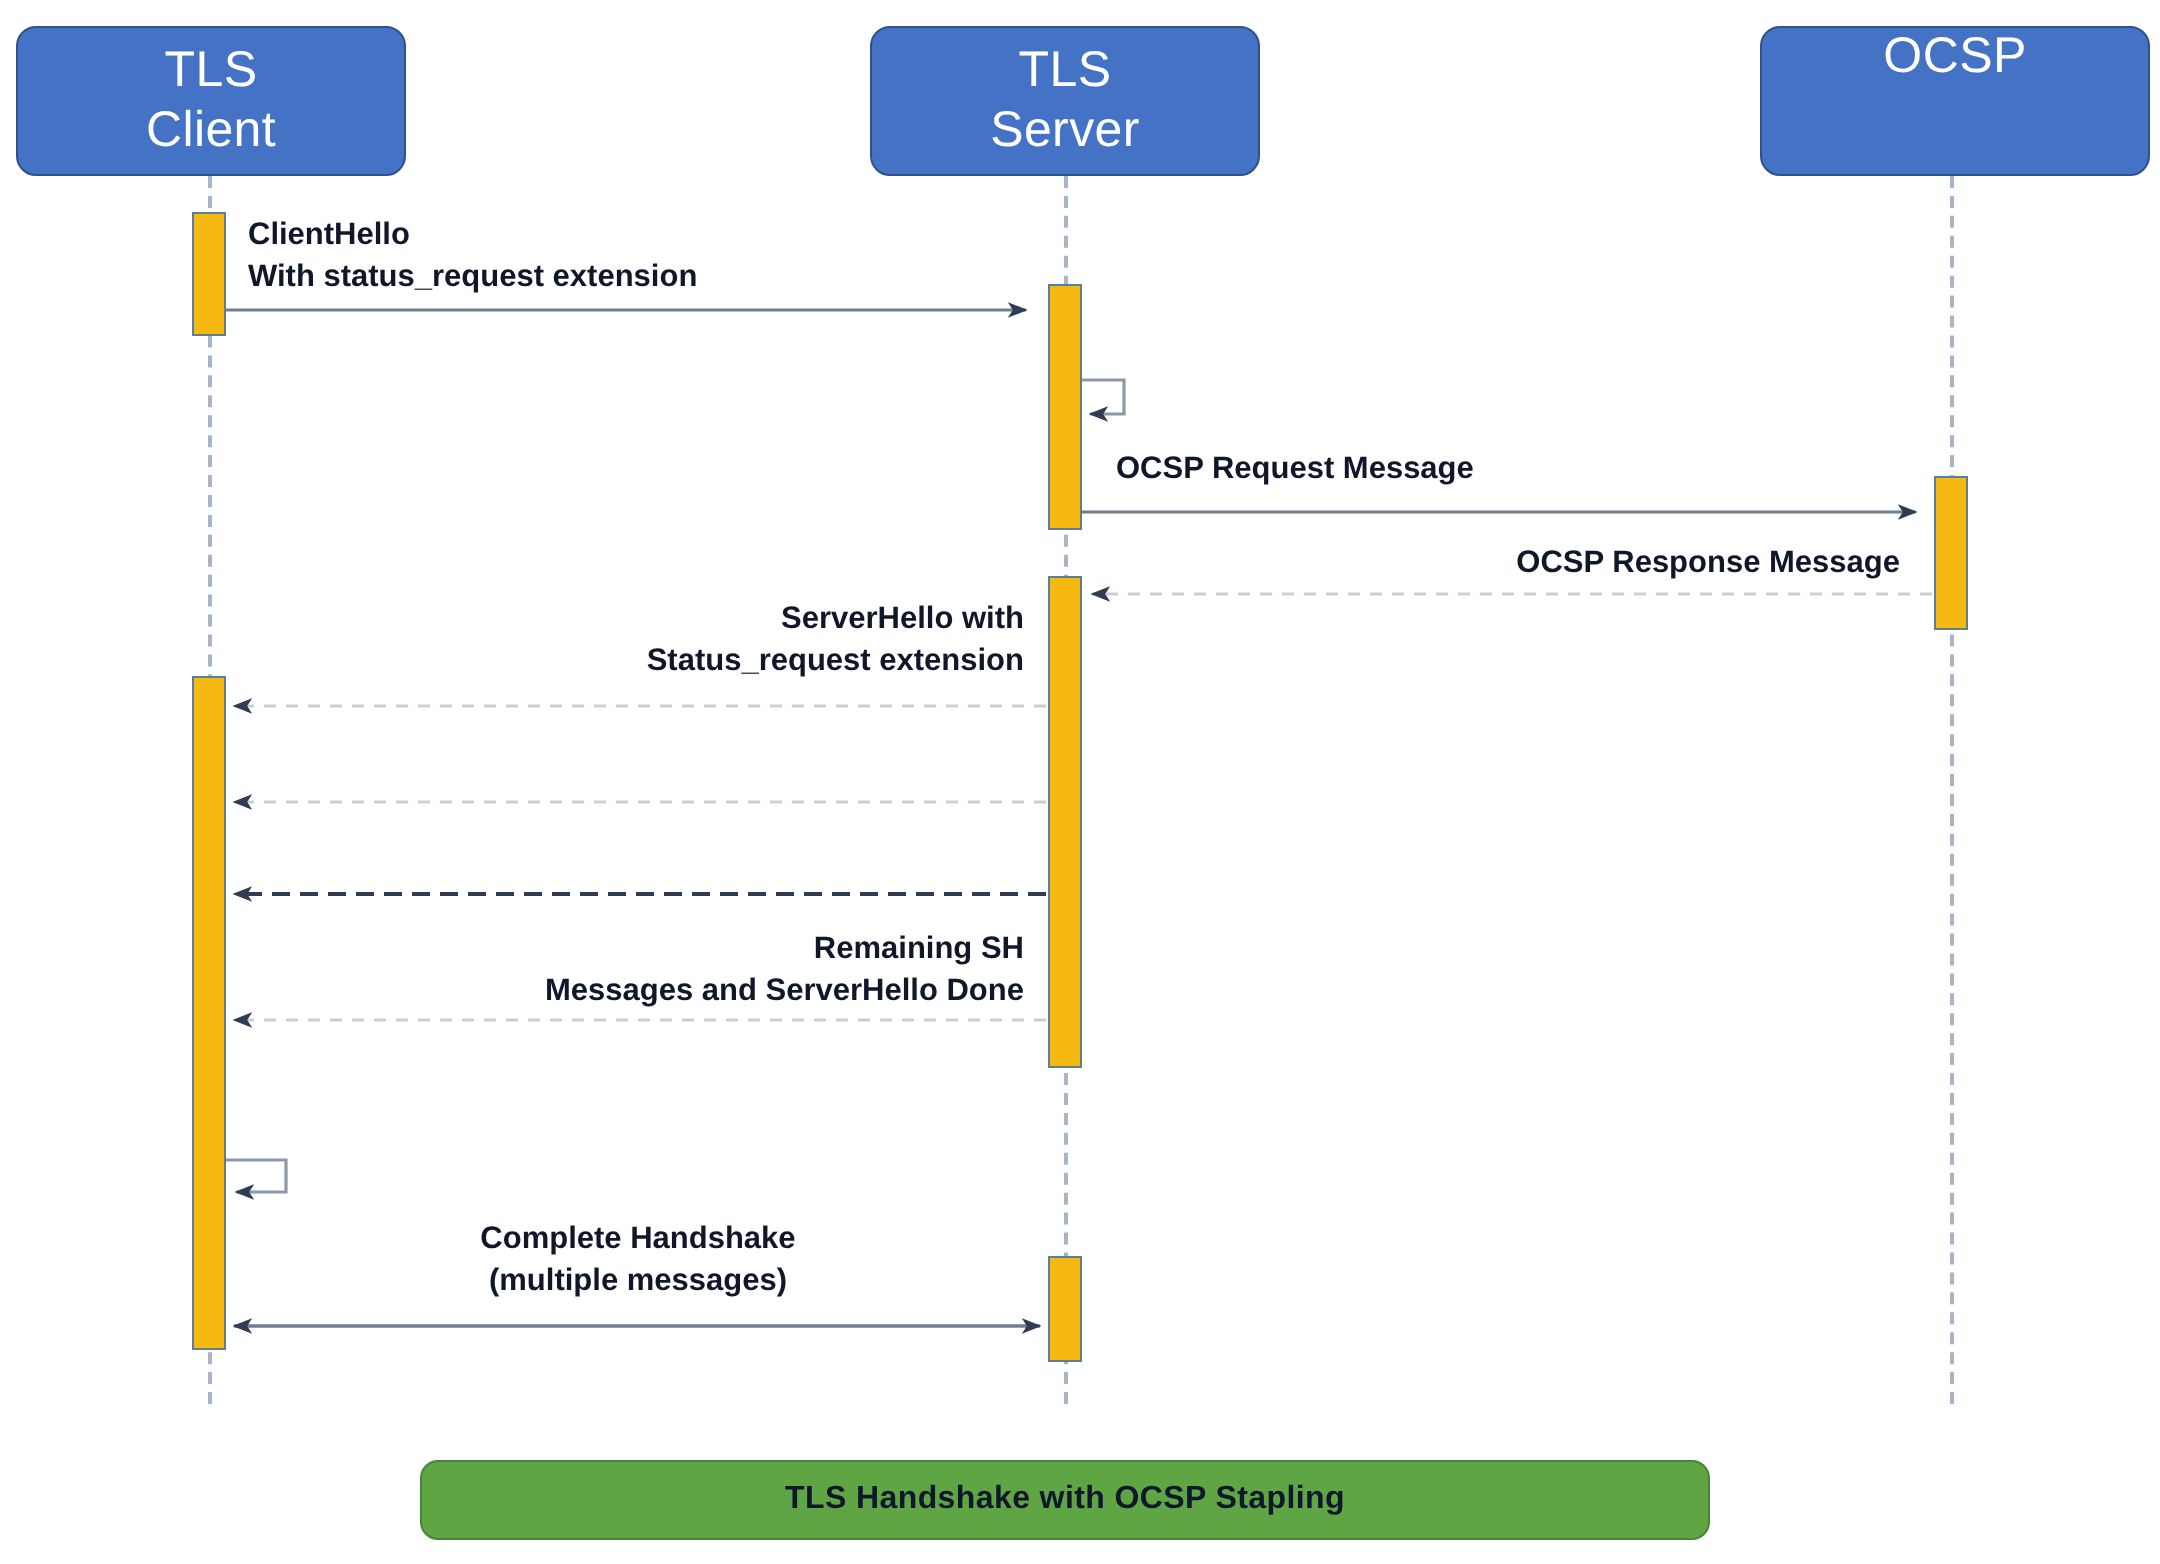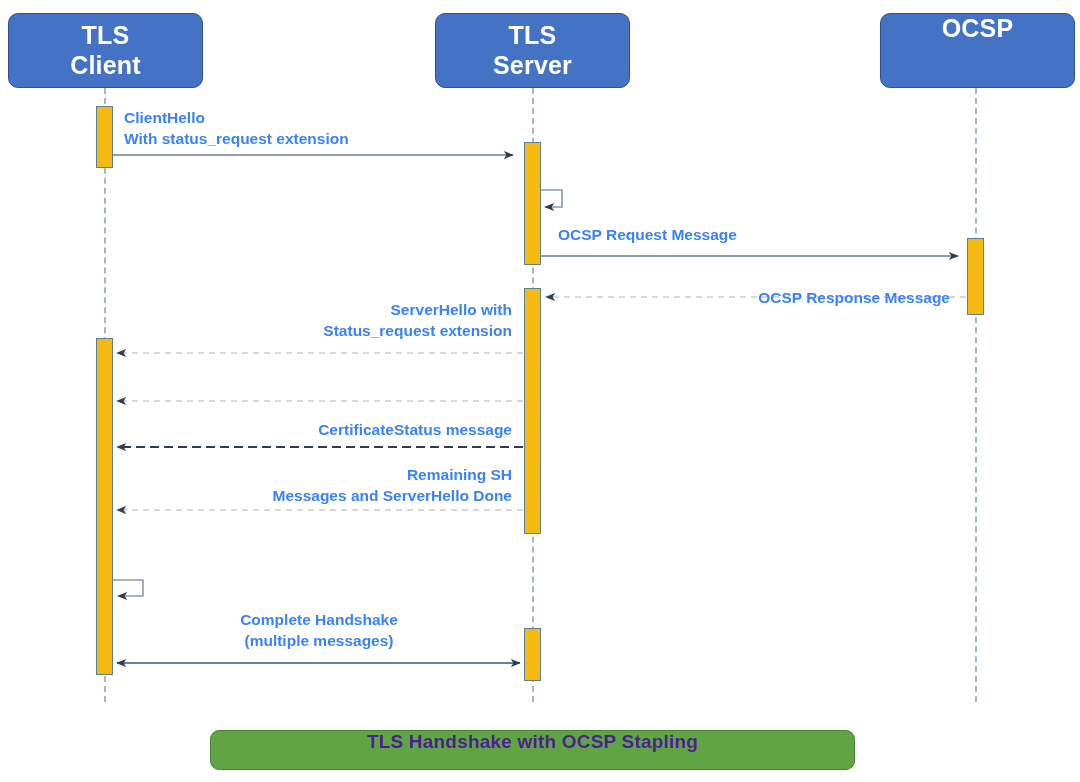--- a/index.html
+++ b/index.html
@@ -27,21 +27,21 @@
     border: 1px solid #2F528F;
     border-radius: 10px;
     color: #FFFFFF;
     font-size: 25px;
     line-height: 1.18;
     text-align: center;
     display: flex;
     flex-direction: column;
     align-items: center;
     justify-content: center;
-    font-weight: 700;
+    font-weight: 400;
     letter-spacing: .2px;
   }
   .participant .pline { display: block; white-space: nowrap; }
 
   
   .lifeline {
     position: absolute;
     width: 0;
     border-left: 2px dashed #A6B6C8;
   }
@@ -60,42 +60,42 @@
     left: 0;
     top: 0;
     width: 1080px;
     height: 782px;
     pointer-events: none;
   }
 
   
   .msg-label {
     position: absolute;
-    color: #3b82f6;
+    color: #0f172a;
     font-size: 15.5px;
     font-weight: bold;
     line-height: 1.33;
     white-space: pre-line;
   }
   .msg-label.lbl-left   { text-align: left;  }
   .msg-label.lbl-right  { text-align: right; }
   .msg-label.lbl-center { text-align: center; }
 
   
   #footer-banner {
     position: absolute;
     box-sizing: border-box;
     background: #5FA544;
     border: 1px solid #4A8436;
     border-radius: 9px;
-    color: #4c1d95;
-    font-size: 19px;
+    color: #0f172a;
+    font-size: 16px;
     font-weight: bold;
     display: flex;
-    align-items: flex-start;
+    align-items: center;
     justify-content: center;
     letter-spacing: .2px;
   }
 </style>
 </head>
 <body>
 
 <div id="diagram">
 
   <svg id="arrows" viewBox="0 0 1080 782" width="1080" height="782" xmlns="http://www.w3.org/2000/svg">
@@ -175,27 +175,26 @@
   <div class="participant" style="left:880px; top:13px; width:195px; height:75px;justify-content:space-between;">
     <span class="pline">OCSP</span>
   </div>
 
   <div class="msg-label lbl-left" style="left:124px; top:108px; width:400px;">ClientHello
 With status_request extension</div>
 
 
   <div class="msg-label lbl-left" style="left:558px; top:225px; width:400px;">OCSP Request Message</div>
 
-  <div class="msg-label lbl-right" style="left:560px; top:288px; width:390px;">OCSP Response Message</div>
+  <div class="msg-label lbl-right" style="left:560px; top:272px; width:390px;">OCSP Response Message</div>
 
   <div class="msg-label lbl-right" style="left:130px; top:300px; width:382px;text-align:right;">ServerHello with
 Status_request extension</div>
 
 
-  <div class="msg-label lbl-right" style="left:130px; top:420px; width:382px;">CertificateStatus message</div>
 
   <div class="msg-label lbl-right" style="left:130px; top:465px; width:382px;">Remaining SH
 Messages and ServerHello Done</div>
 
 
   <div class="msg-label lbl-center" style="left:128px; top:610px; width:382px;">Complete Handshake
 (multiple messages)</div>
 
   <div id="footer-banner" style="left:210px; top:730px; width:645px; height:40px;">
     <span>TLS Handshake with OCSP Stapling</span>

